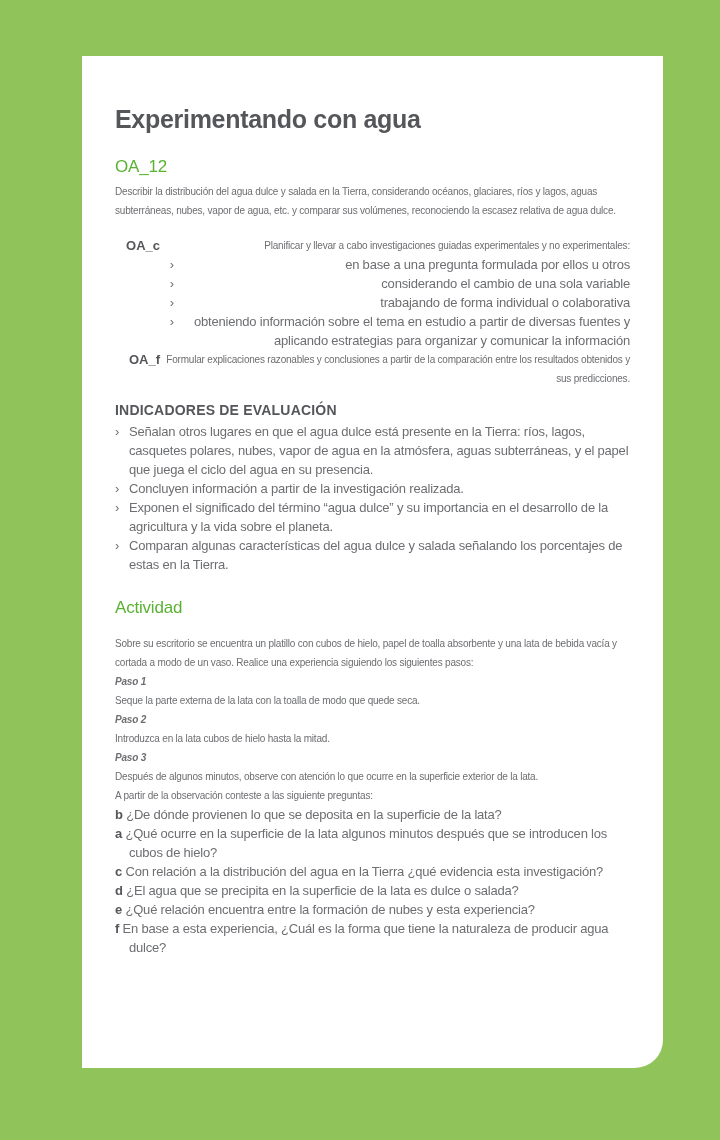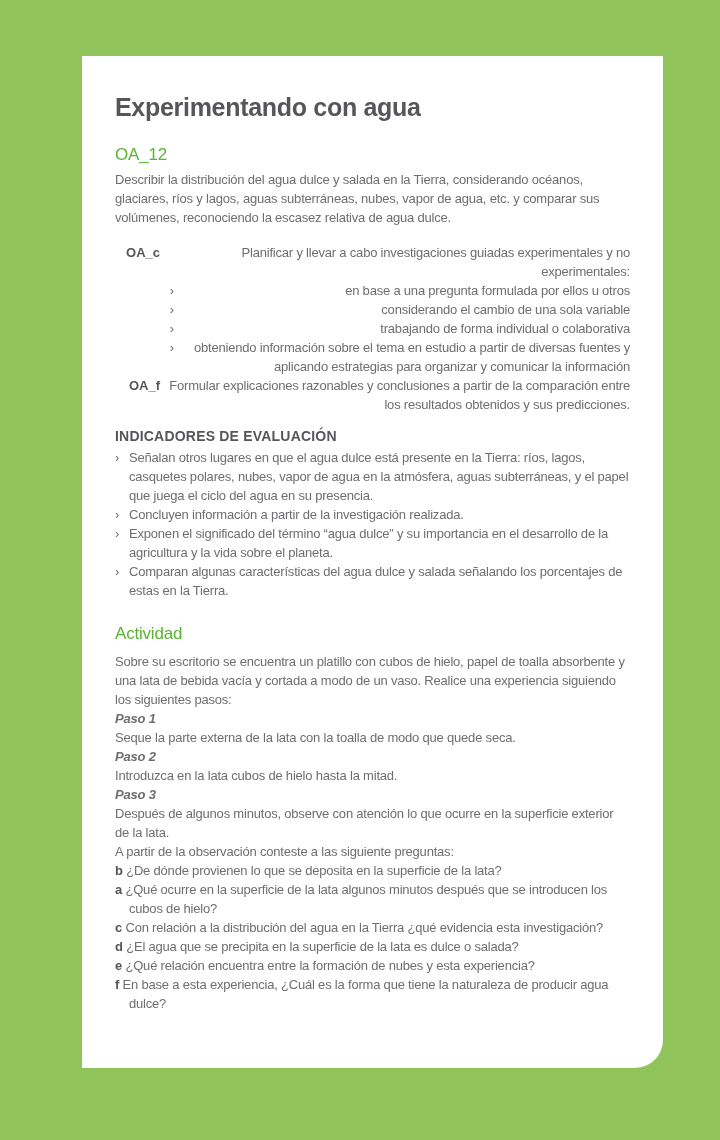--- a/index.html
+++ b/index.html
@@ -13,37 +13,37 @@
   .card {
     position: absolute;
     left: 82px; top: 56px;
     width: 581px; height: 1012px;
     background: var(--card, #ffffff);
     border-bottom-right-radius: 28px;
     box-sizing: border-box;
     padding: 37px 33px 0 33px;
   }
   .page-title {
-    margin: 0 0 22px 0;
+    margin: 12px 0 22px 0;
     font-size: 25px;
     line-height: 28px;
     font-weight: bold;
     letter-spacing: -0.3px;
     color: var(--heading-dark, #55565A);
   }
   .green-heading {
     margin: 0 0 3px 0;
     font-size: 17px;
     line-height: 24px;
     font-weight: normal;
     letter-spacing: -0.2px;
     color: var(--accent-green, #5AB232);
   }
   .body-text, p.bt {
-    font-size: 13px;
+    font-size: 10px;
     line-height: 19px;
     letter-spacing: -0.2px;
     color: var(--body-gray, #6D6E71);
   }
   p.bt { margin: 0; }
   .oa-section { margin-top: 16px; text-align: right; }
   .oa-row {
     display: grid;
     grid-template-columns: 45px 1fr;
     font-size: 13px; line-height: 19px; letter-spacing: -0.2px;
@@ -66,21 +66,21 @@
     font-size: 14px;
     line-height: 18px;
     font-weight: bold;
     letter-spacing: 0.2px;
     color: var(--heading-dark, #4E4F52);
   }
   .ind-list .bullet-row {
     font-size: 13px; line-height: 19px; letter-spacing: -0.2px;
     color: var(--body-gray, #6D6E71);
   }
-  .activity-heading { margin-top: 22px; margin-bottom: 6px; }
+  .activity-heading { margin-top: 22px; margin-bottom: 14px; }
   .step-label {
     font-weight: bold;
     color: var(--heading-dark, #55565A);
     letter-spacing: 0;
     font-style: italic;
   }
   .q-row {
     margin: 0;
     padding-left: 14px;
     text-indent: -14px;

